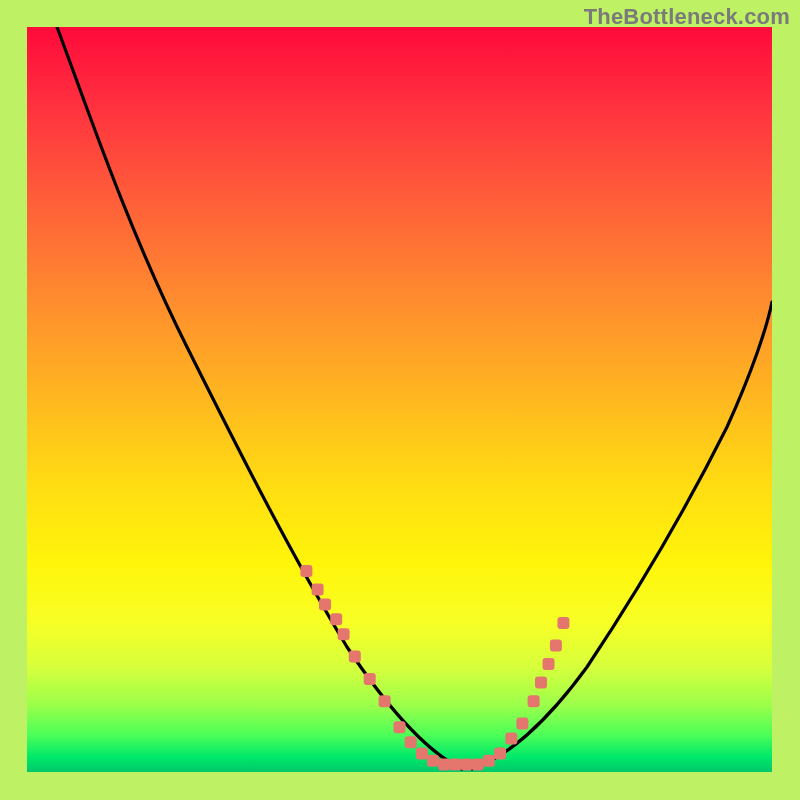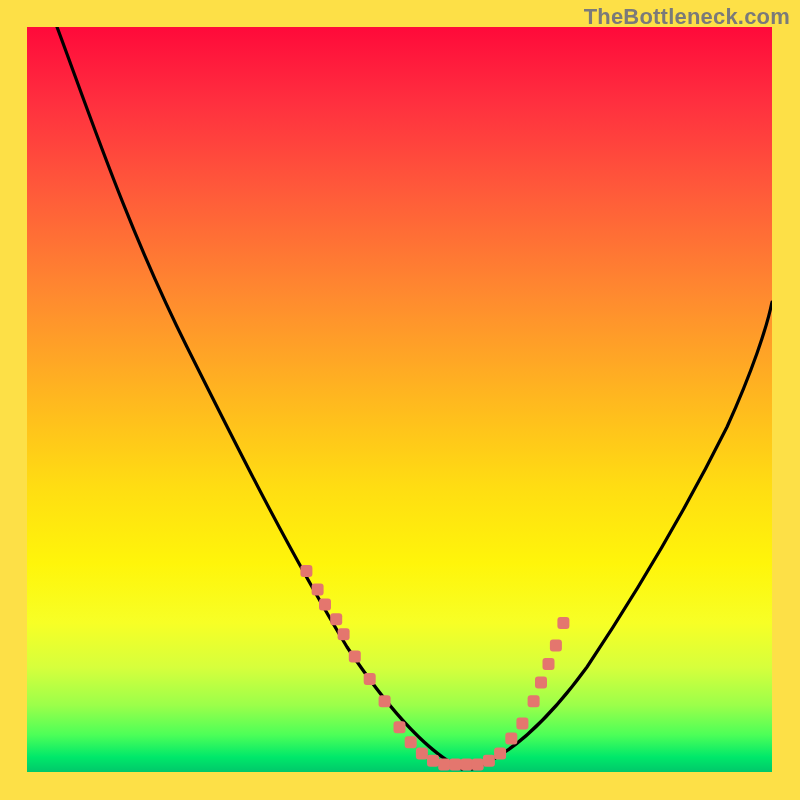--- a/index.html
+++ b/index.html
@@ -8,21 +8,21 @@
     width: 800px;
     height: 800px;
     background: #000;
     overflow: hidden;
     font-family: Arial, Helvetica, sans-serif;
   }
   .stage {
     position: relative;
     width: 800px;
     height: 800px;
-    background: #fde047;
+    background: #bef264;
     text-decoration: underline;
   }
   .plot-area {
     position: absolute;
     left: 27px;
     top: 27px;
     width: 745px;
     height: 745px;
     background: linear-gradient(
       to bottom,

